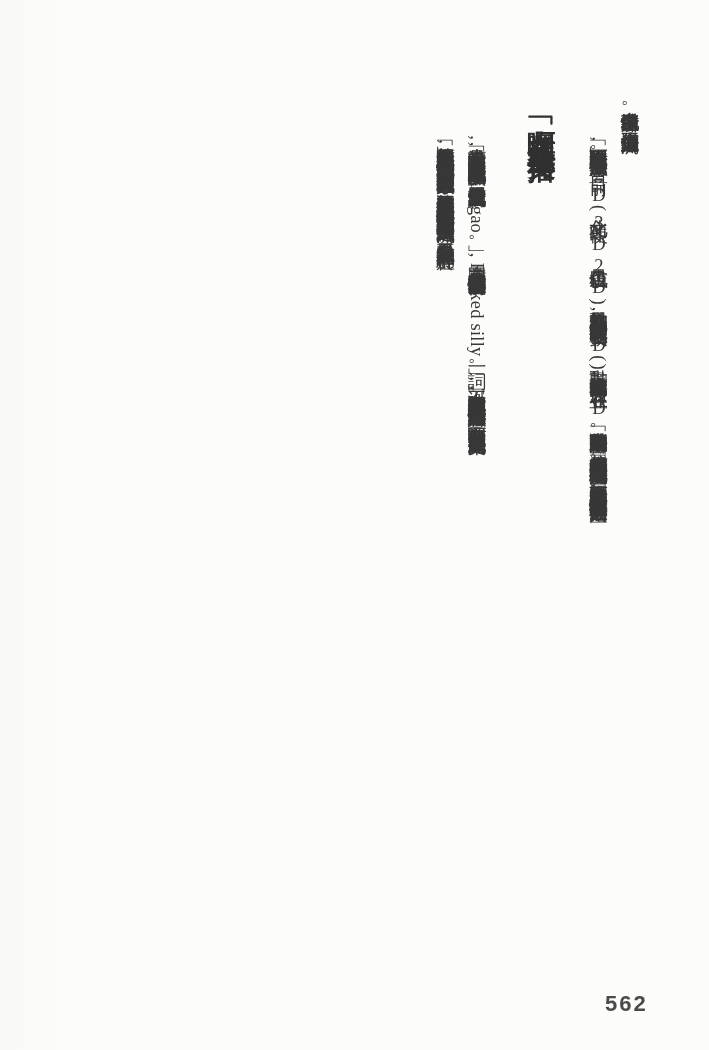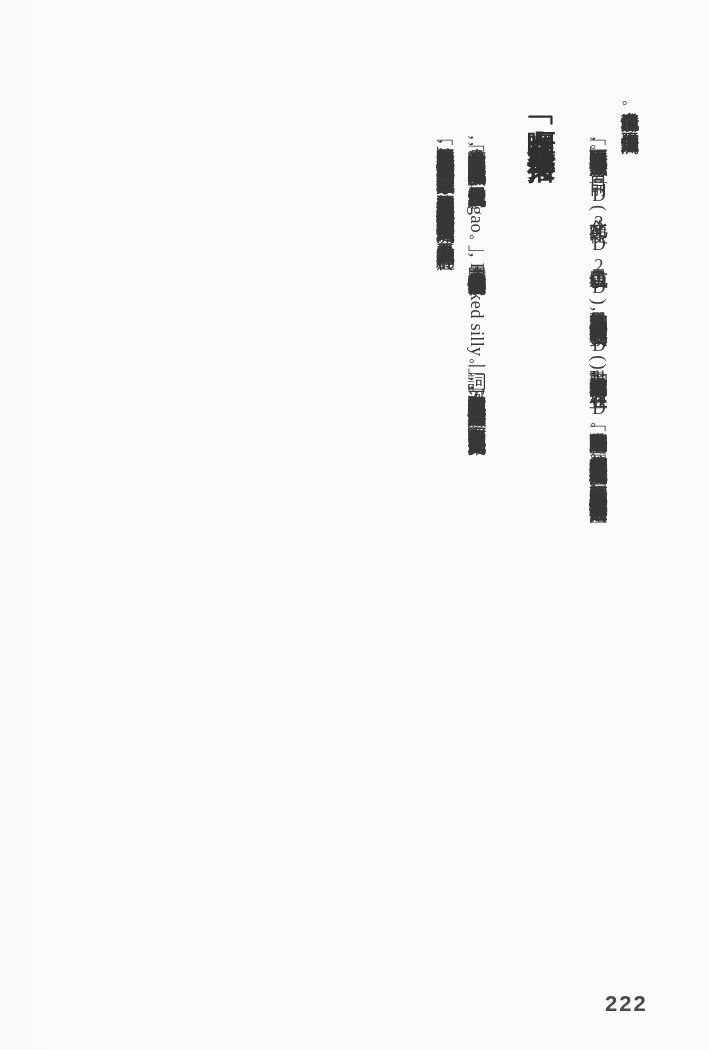--- a/index.html
+++ b/index.html
@@ -76,15 +76,15 @@
     <p class="para indent"><span>「斷面圖」表現在外國的發展,有幾項值得注意的特徵。目前</span><span class="upright">2D</span><span>文化(即使</span><span class="upright">3D</span><span>也是以模仿</span><span class="upright">2D</span><span>動畫的風格為主流)仍深植於日本影視界,但在歐美早已朝</span><span class="upright">3D</span><span>動畫(比較接近寫實的風格)大力發展,並在</span><span class="upright">3D</span><span>的成人動畫中運用到「會動的斷面圖」。相信雙方未來都會朝各自擅長的方向,繼續把「斷面圖」這項技法發揚光大吧。因為從達文西的時代開始,「想知道身體裡面發生什麼事」這種人性的好奇心和性幻想,乃是世界共通的欲望。</span></p>
 
     <h2 class="section-title">「啊嘿顏」正於全美傳播</h2>
 
     <p class="para indent"><span>令人驚訝的是,「啊嘿顏」這個詞彙,目前已經成為美國成人漫畫粉絲無人不知無人不曉的重量級熱語。發音也完全依照日文的讀音寫成「Ahegao」。在美國,原本就存在用來描述女性高潮時因快感而露出滑稽表情的「Fucked silly」一詞。不過,這個詞並不像「啊嘿顏」有具體明確的三要件,純粹是指女性的表情看起來有點蠢的意思。而「啊嘿顏」蘊藏的衝擊力,則凌駕了美國人原本的文化。</span></p>
 
     <p class="para indent"><span>「啊嘿顏」在日本是以成人漫畫的核心客群為中心開始流行,然後才透過網路「記號化」的;而在美國,這個詞傳播的方式其實也跟日本非常類似。儘管不確定具體的流行經過,但同樣也是某群人先在網路上傳了一系列名為「啊嘿顏」的「怪臉」梗圖包後,吸引了許多湊熱鬧的網友也因為有趣而來效仿,最終引起爆炸式的流傳。主要爆發點是二〇一六年九月左右,於社群網</span></p>
 
   </div>
 
-  <div class="page-number">222</div>
+  <div class="page-number">562</div>
 
 </div>
 
 </body></html>

